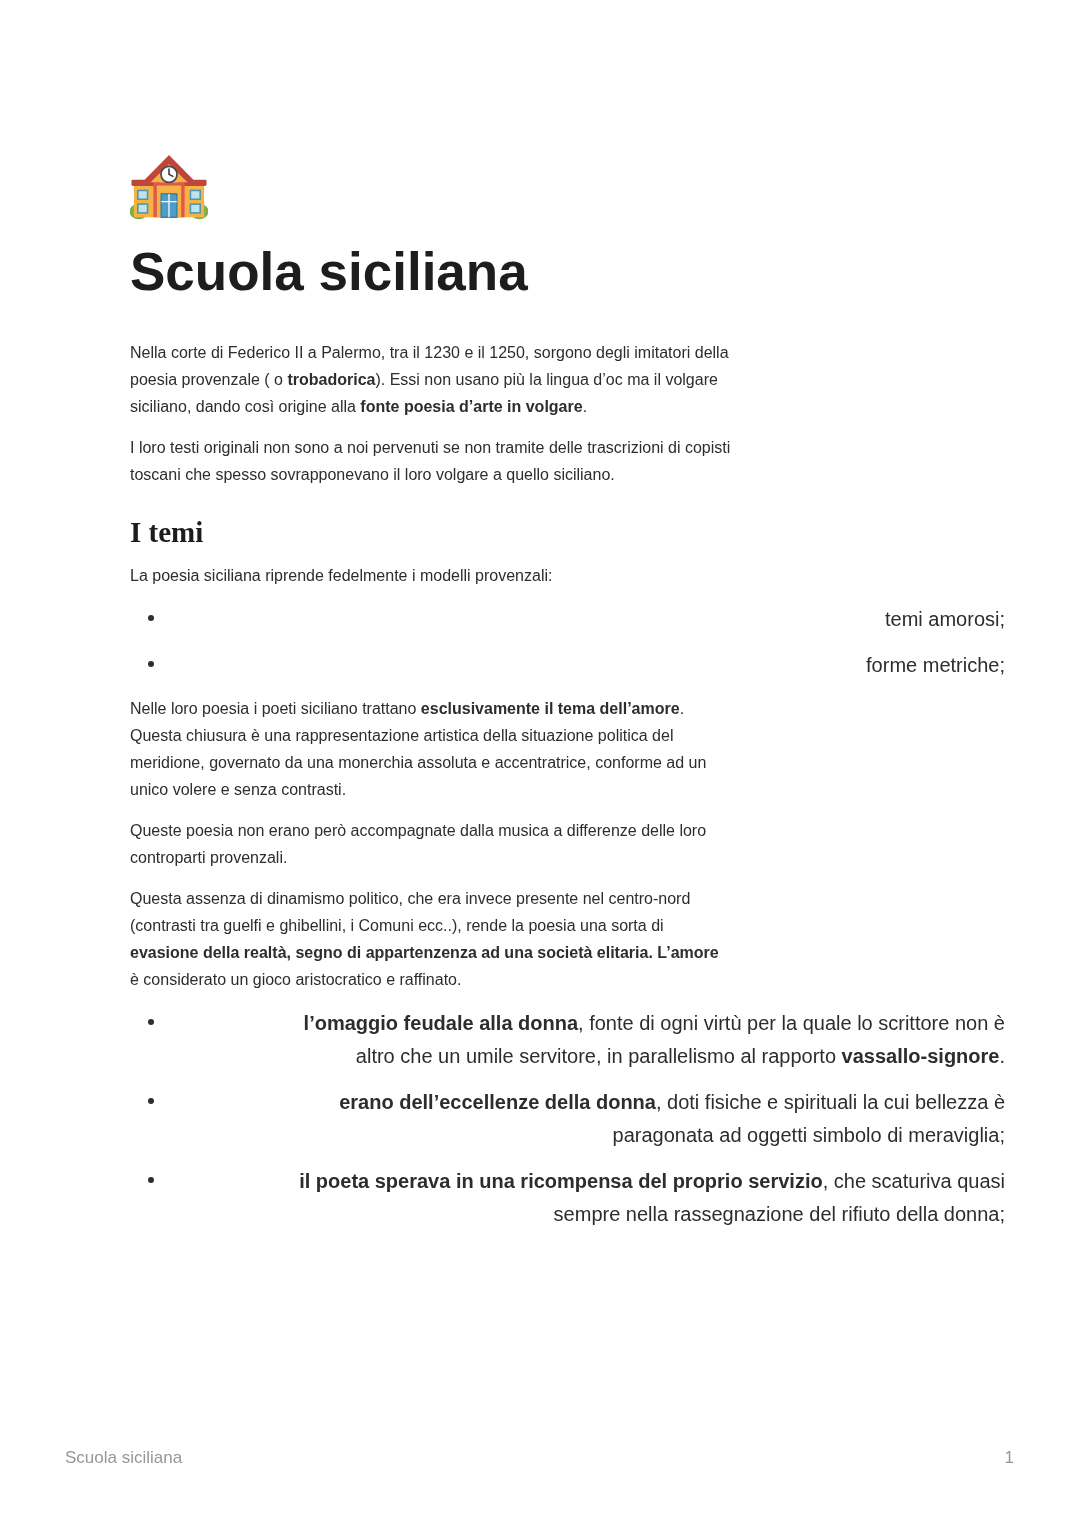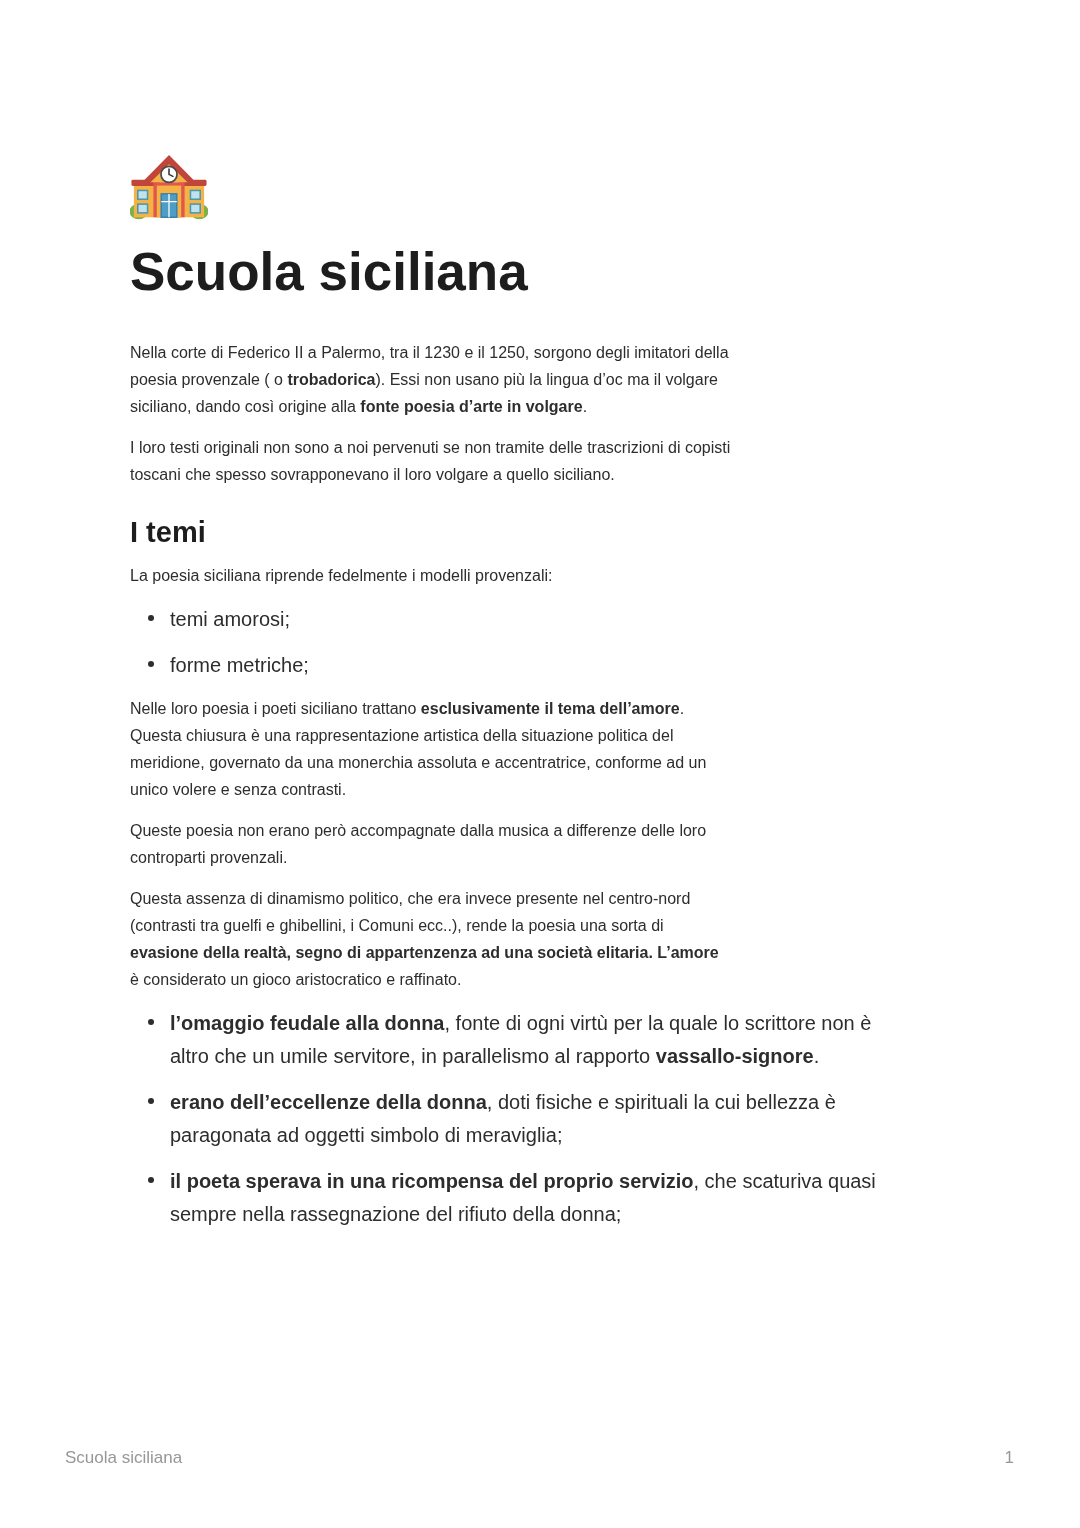--- a/index.html
+++ b/index.html
@@ -29,32 +29,34 @@
     line-height: 1.15;
     margin: 0 0 36px 0;
     color: #1d1d1d;
   }
   h2 {
     font-size: 29px;
     font-weight: 700;
     line-height: 1.3;
     margin: 26px 0 10px 0;
     color: #1d1d1d;
+    font-family: Liberation Serif, serif;
   }
   p {
     font-size: 16px;
     line-height: 27px;
     margin: 0 0 14px 0;
     white-space: pre-wrap;
   }
   b { font-weight: 700; }
   ul {
     list-style: none;
     margin: 8px 0 0 0;
     padding: 0;
+    text-align: right;
   }
   li {
     position: relative;
     padding-left: 40px;
     font-size: 20px;
     line-height: 33px;
     margin: 0 0 13px 0;
     white-space: pre-wrap;
   }
   li::before {

